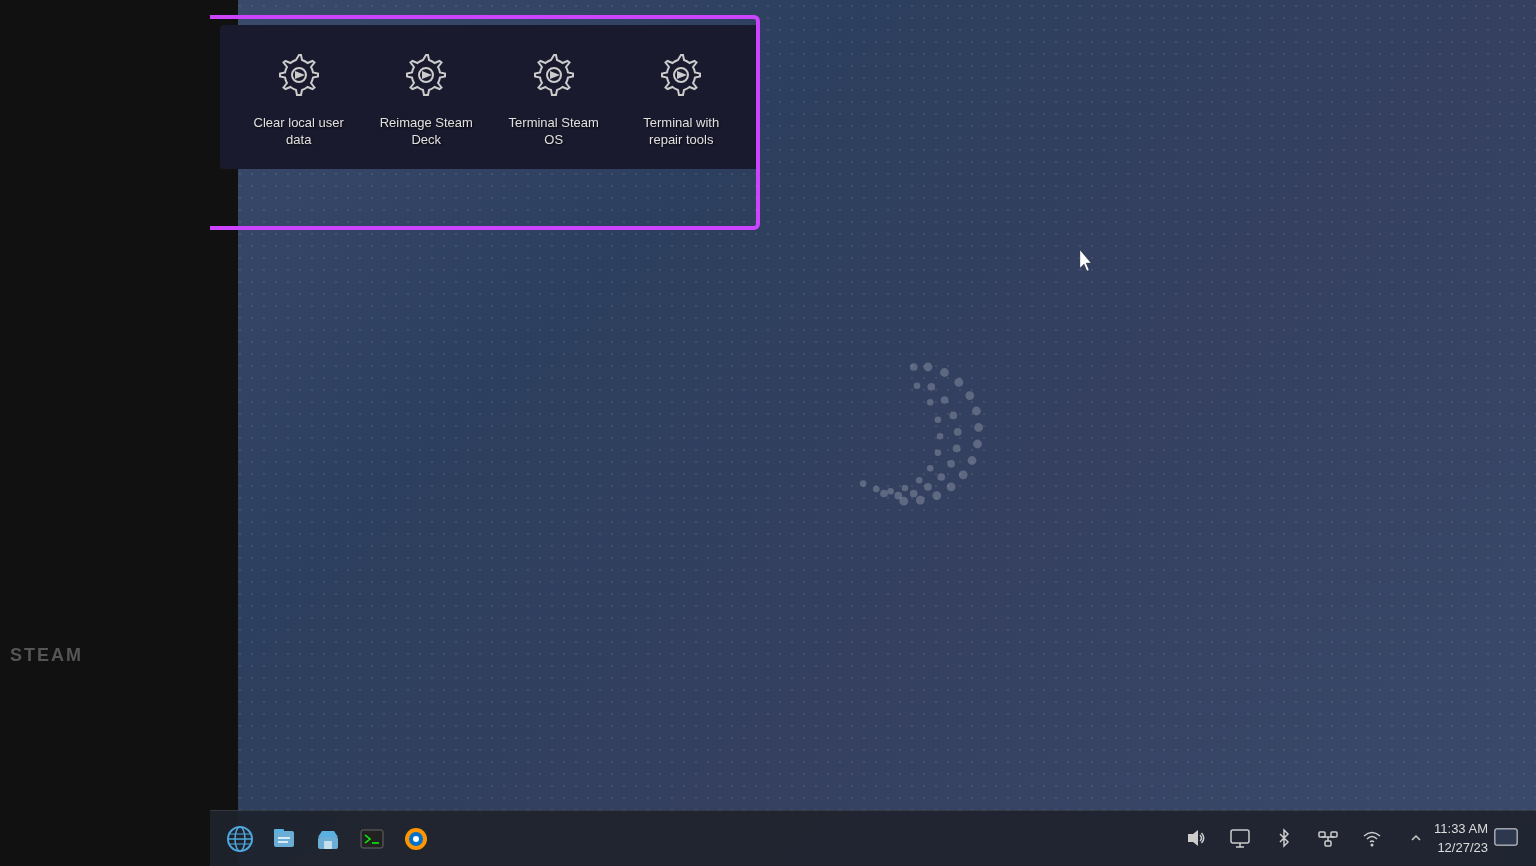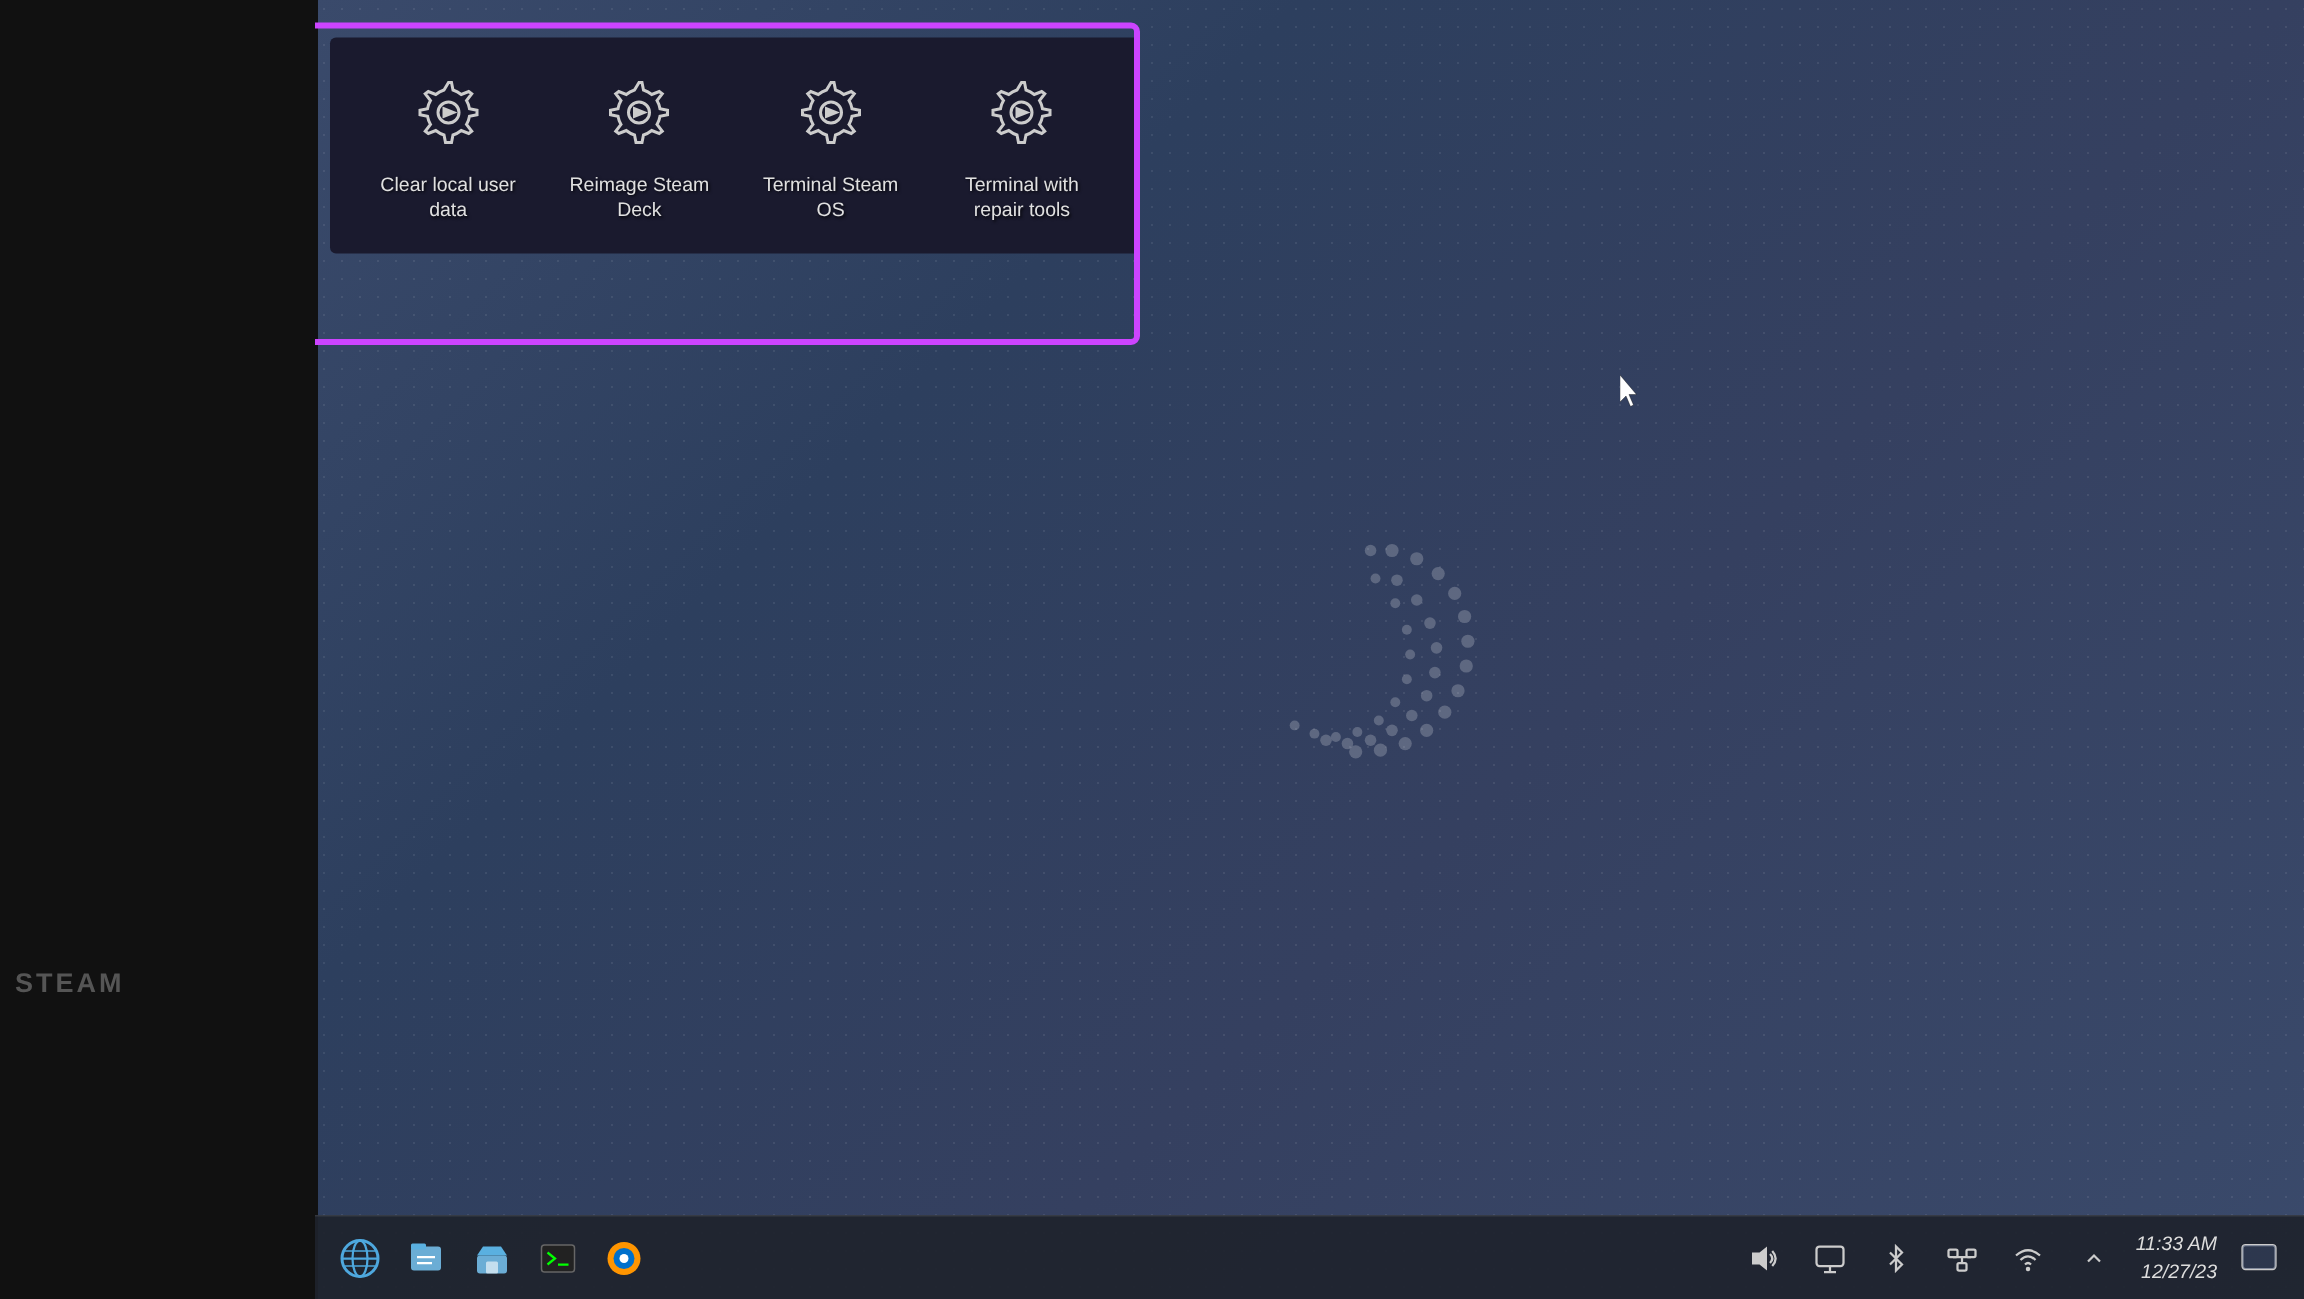--- a/index.html
+++ b/index.html
@@ -10,21 +10,21 @@
       overflow: hidden;
       background: #000;
       font-family: 'Segoe UI', Arial, sans-serif;
       position: relative;
     }
 
     
     .left-strip {
       position: absolute;
       left: 0; top: 0;
-      width: 212px;
+      width: 238px;
       height: 866px;
       background: #111;
       z-index: 1;
     }
 
     .left-strip-text {
       position: absolute;
       bottom: 200px;
       left: 10px;
       color: #555;
@@ -156,24 +156,22 @@
       height: 36px;
       display: flex;
       align-items: center;
       justify-content: center;
       cursor: pointer;
       border-radius: 4px;
     }
 
     .taskbar-right {
       display: flex;
-      align-items: flex-end;
-      gap: 10px;
+      align-items: flex-start;
       padding-right: 12px;
-      font-style: italic;
     }
 
     .taskbar-clock {
       color: #ddd;
       font-size: 13px;
       text-align: right;
       line-height: 1.4;
     }
 
     .taskbar-systray {

